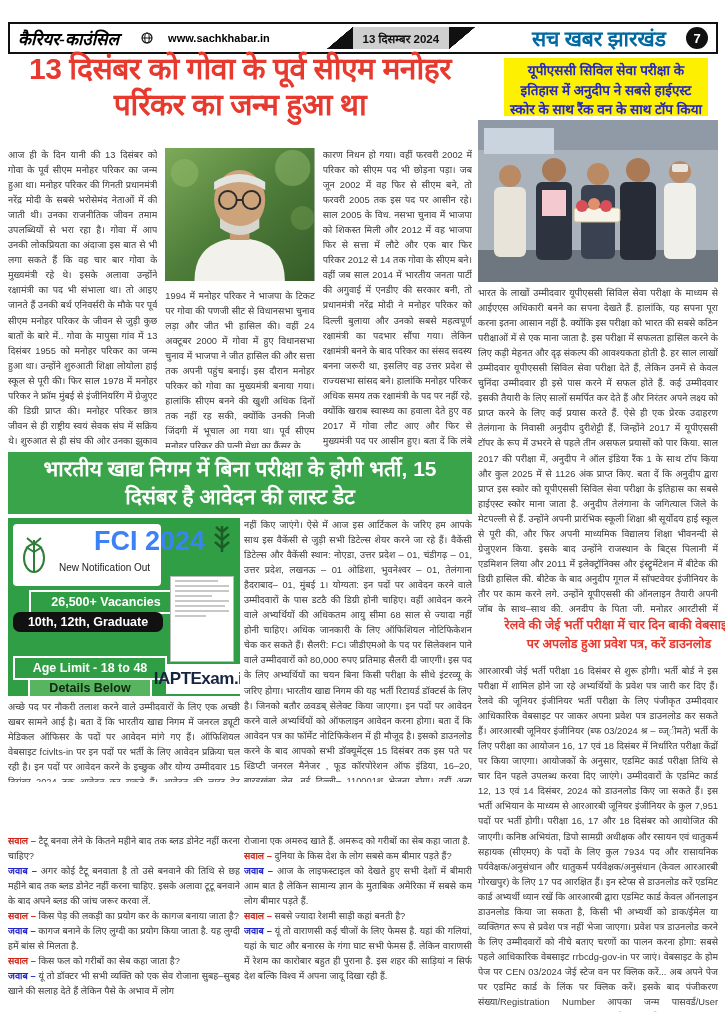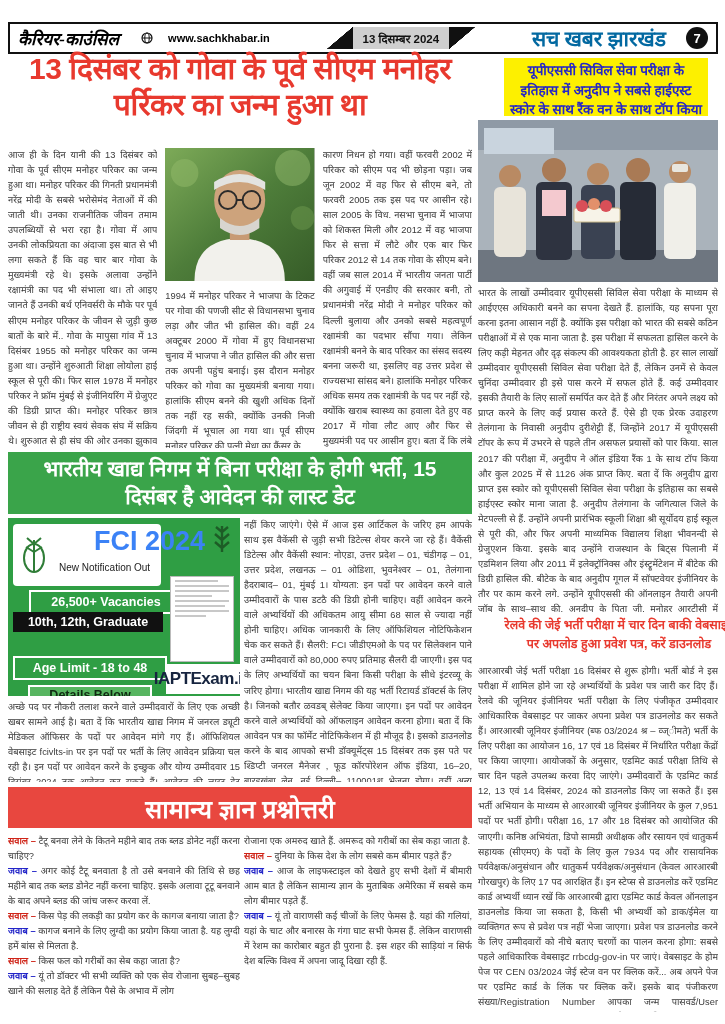--- a/index.html
+++ b/index.html
@@ -38,23 +38,23 @@
   .q-label{color:#cf2418;font-weight:bold;margin-top:16px;}
   .a-label{color:#2325c8;font-weight:bold;}
 
   
   .poster{background:#2f9e44;overflow:hidden;}
   .poster .card{position:absolute;left:5px;top:6px;width:148px;height:62px;background:#fff;border-radius:4px;}
   .poster .fci-title{position:absolute;left:44px;top:2px;font-size:27px;font-weight:bold;color:#3b82f6;font-family:"Liberation Sans",sans-serif;white-space:nowrap;margin-left:37px;}
   .poster .fci-sub{position:absolute;left:46px;top:38px;font-size:10px;color:#222;white-space:nowrap;}
   .bar{position:absolute;left:5px;width:150px;height:20px;display:flex;align-items:center;justify-content:center;font-weight:bold;font-size:12.5px;white-space:nowrap;}
   .bar.green{background:#2f9e44;color:#fff;border:2px solid #fff;}
-  .bar.black{background:#111;color:#fff;}
+  .bar.black{background:#111;color:#fff;border-radius:7px;}
   .bar.white{background:#fff;color:#111;}
-  .bar.detail{background:#57b560;color:#102a12;border:2px solid #fff;margin-top:7px;}
+  .bar.detail{background:#57b560;color:#102a12;border:2px solid #fff;}
   .paper{position:absolute;background:#fff;border:1px solid #bbb;}
   .paper .ln{height:2px;background:#c8c8c8;margin:3px 4px;}
   .iapt{position:absolute;background:#fff;display:flex;align-items:center;justify-content:center;font-weight:bold;font-size:17px;color:#16243f;letter-spacing:-0.5px;}
 </style>
 </head>
 <body>
 
 <div class="page">
 
   <div class="abs hdr" style="left:8px;top:22px;width:710px;height:32px;">
@@ -146,34 +146,34 @@
   </div>
 
   <div class="abs btxt" style="left:8px;top:700px;width:232px;height:82px;">
       <p>अच्छे पद पर नौकरी तलाश करने वाले उम्मीदवारों के लिए एक अच्छी खबर सामने आई है। बता दें कि भारतीय खाद्य निगम में जनरल ड्यूटी मेडिकल ऑफिसर के पदों पर आवेदन मांगे गए हैं। ऑफिशियल वेबसाइट fcivlts-in पर इन पदों पर भर्ती के लिए आवेदन प्रक्रिया चल रही है। इन पदों पर आवेदन करने के इच्छुक और योग्य उम्मीदवार 15 दिसंबर 2024 तक आवेदन कर सकते हैं। आवेदन की लास्ट डेट निकलने के बाद आवेदन पत्र स्वीकार</p>
     </div>
 
   <div class="abs btxt" style="left:244px;top:518px;width:228px;height:264px;">
       <p>नहीं किए जाएंगे। ऐसे में आज इस आर्टिकल के जरिए हम आपके साथ इस वैकेंसी से जुड़ी सभी डिटेल्स शेयर करने जा रहे हैं। वैकेंसी डिटेल्स और वैकेंसी स्थान: नोएडा, उत्तर प्रदेश – 01, चंडीगढ़ – 01, उत्तर प्रदेश, लखनऊ – 01 ओडिशा, भुवनेश्वर – 01, तेलंगाना हैदराबाद– 01, मुंबई 1। योग्यता: इन पदों पर आवेदन करने वाले उम्मीदवारों के पास डटठै की डिग्री होनी चाहिए। वहीं आवेदन करने वाले अभ्यर्थियों की अधिकतम आयु सीमा 68 साल से ज्यादा नहीं होनी चाहिए। अधिक जानकारी के लिए ऑफिशियल नोटिफिकेशन चेक कर सकते हैं। सैलरी: FCI जीडीएमओ के पद पर सिलेक्शन पाने वाले उम्मीदवारों को 80,000 रुपए प्रतिमाह सैलरी दी जाएगी। इस पद के लिए अभ्यर्थियों का चयन बिना किसी परीक्षा के सीधे इंटरव्यू के जरिए होगा। भारतीय खाद्य निगम की यह भर्ती रिटायर्ड डॉक्टर्स के लिए है। जिनको बतौर ळवडब् सेलेक्ट किया जाएगा। इन पदों पर आवेदन करने वाले अभ्यर्थियों को ऑफलाइन आवेदन करना होगा। बता दें कि आवेदन पत्र का फॉर्मेट नोटिफिकेशन में ही मौजूद है। इसको डाउनलोड करने के बाद आपको सभी डॉक्यूमेंट्स 15 दिसंबर तक इस पते पर श्डिप्टी जनरल मैनेजर , फूड कॉरपोरेशन ऑफ इंडिया, 16–20, बारहखंबा लेन, नई दिल्ली– 110001श् भेजना होगा। वहीं अन्य जानकारी के लिए उम्मीदवार FCI की ऑफिशियल वेबसाइट पर विजिट कर सकते हैं।</p>
     </div>
 
-  <div class="abs red-banner" style="left:8px;top:787px;width:464px;height:41px;">सामान्य ज्ञान प्रश्नोत्तरी</div>
 
   <div class="abs btxt" style="left:8px;top:834px;width:232px;height:178px;">
     <p class="qa-item"><span class="q-label">सवाल –</span> <span>टैटू बनवा लेने के कितने महीने बाद तक ब्लड डोनेट नहीं करना चाहिए?</span></p>
     <p class="qa-item"><span class="a-label">जवाब –</span> <span>अगर कोई टैटू बनवाता है तो उसे बनवाने की तिथि से छह महीने बाद तक ब्लड डोनेट नहीं करना चाहिए. इसके अलावा टूटू बनवाने के बाद अपने ब्लड की जांच जरूर करवा लें.</span></p>
     <p class="qa-item"><span class="q-label">सवाल –</span> <span>किस पेड़ की लकड़ी का प्रयोग कर के कागज बनाया जाता है?</span></p>
     <p class="qa-item"><span class="a-label">जवाब –</span> <span>कागज बनाने के लिए लुग्दी का प्रयोग किया जाता है. यह लुग्दी हमें बांस से मिलता है.</span></p>
     <p class="qa-item"><span class="q-label">सवाल –</span> <span>किस फल को गरीबों का सेब कहा जाता है?</span></p>
     <p class="qa-item"><span class="a-label">जवाब –</span> <span>यूं तो डॉक्टर भी सभी व्यक्ति को एक सेव रोजाना सुबह–सुबह खाने की सलाह देते हैं लेकिन पैसे के अभाव में लोग</span></p>
   </div>
   <div class="abs btxt" style="left:244px;top:834px;width:228px;height:178px;">
     <p class="qa-item">रोजाना एक अमरुद खाते हैं. अमरूद को गरीबों का सेब कहा जाता है.</p>
     <p class="qa-item"><span class="q-label">सवाल –</span> <span>दुनिया के किस देश के लोग सबसे कम बीमार पड़ते हैं?</span></p>
     <p class="qa-item"><span class="a-label">जवाब –</span> <span>आज के लाइफस्टाइल को देखते हुए सभी देशों में बीमारी आम बात है लेकिन सामान्य ज्ञान के मुताबिक अमेरिका में सबसे कम लोग बीमार पड़ते हैं.</span></p>
+    <p class="qa-item"><span class="q-label">सवाल –</span> <span>सबसे ज्यादा रेशमी साड़ी कहां बनती है?</span></p>
     <p class="qa-item"><span class="a-label">जवाब –</span> <span>यूं तो वाराणसी कई चीजों के लिए फेमस है. यहां की गलियां, यहां के चाट और बनारस के गंगा घाट सभी फेमस हैं. लेकिन वाराणसी में रेशम का कारोबार बहुत ही पुराना है. इस शहर की साड़ियां न सिर्फ देश बल्कि विश्व में अपना जादू दिखा रही हैं.</span></p>
   </div>
 
   <div class="abs yellow-head" style="left:504px;top:58px;width:204px;height:58px;">यूपीएससी सिविल सेवा परीक्षा के इतिहास में अनुदीप ने सबसे हाईएस्ट स्कोर के साथ रैंक वन के साथ टॉप किया था</div>
 
   <svg class="abs" style="left:478px;top:120px;" width="240" height="162" viewBox="0 0 240 162" preserveAspectRatio="none">
     <rect width="240" height="162" fill="#aab3bb"></rect>
     <rect y="0" width="240" height="30" fill="#8f9aa6"></rect>
     <rect y="130" width="240" height="32" fill="#6e7680"></rect>
     <rect x="6" y="8" width="70" height="26" fill="#c9d4de"></rect>

